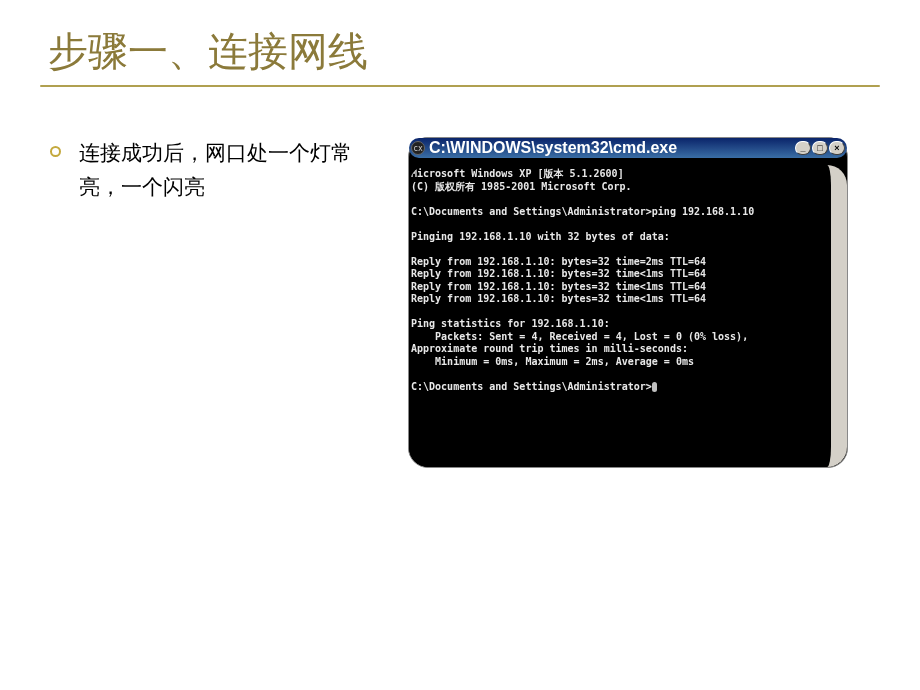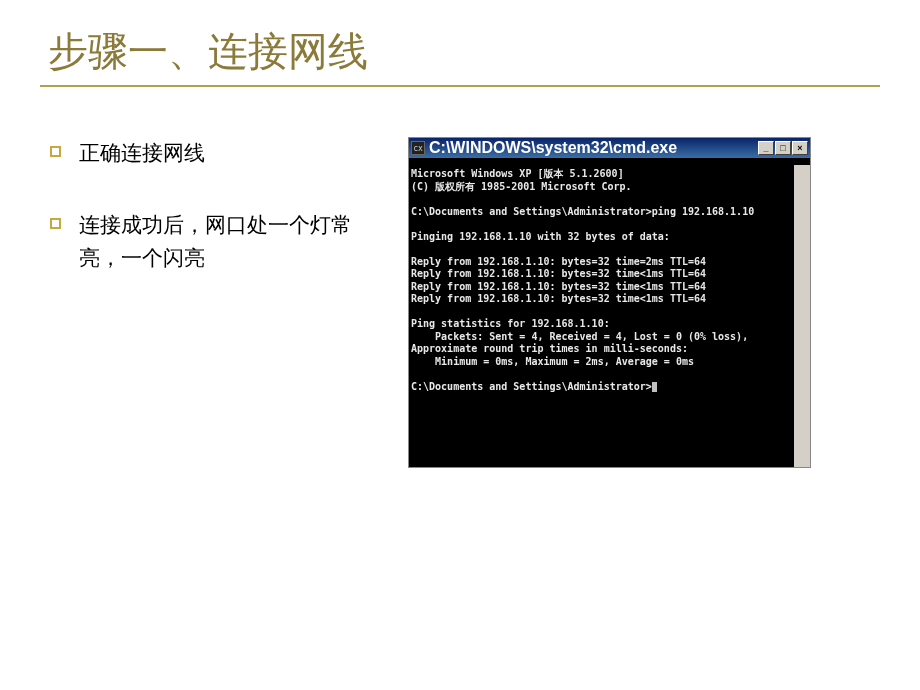--- a/index.html
+++ b/index.html
@@ -1,18 +1,19 @@
 <!DOCTYPE html>
 <html><head>
   <meta charset="utf-8">
   <style>
     * {
       margin: 0;
       padding: 0;
       box-sizing: border-box;
+      border-radius: 20px;
     }
     body {
       width: 920px;
       height: 690px;
       background: #fff;
       font-family: "Microsoft YaHei", "SimSun", Arial, sans-serif;
       position: relative;
     }
     .slide {
       width: 100%;
@@ -60,21 +61,21 @@
     .bullet-text {
       font-size: 21px;
       line-height: 1.6;
       color: #000;
       font-family: "SimSun", serif;
     }
     .right-col {
       flex: 1;
     }
     .cmd-window {
-      width: 403px;
+      width: 440px;
       background: #000;
       border: 1px solid #888;
     }
     .titlebar {
       background: linear-gradient(to bottom, #0a246a, #3a6ea5);
       display: flex;
       align-items: center;
       height: 20px;
       padding: 0 2px;
     }
@@ -149,24 +150,20 @@
 <body>
 
 <div class="slide">
   <div class="title-area">
     <h1 class="title">步骤一、连接网线</h1>
   </div>
   <div class="divider"></div>
 
   <div class="content-area">
     <div class="left-col">
-      <div class="bullet-item">
-        <div class="bullet-marker"></div>
-        <div class="bullet-text">正确连接网线</div>
-      </div>
       <div class="bullet-item">
         <div class="bullet-marker"></div>
         <div class="bullet-text">连接成功后，网口处一个灯常亮，一个闪亮</div>
       </div>
     </div>
 
     <div class="right-col">
       <div class="cmd-window">
         <div class="titlebar">
           <div class="titlebar-icon">cx</div>

